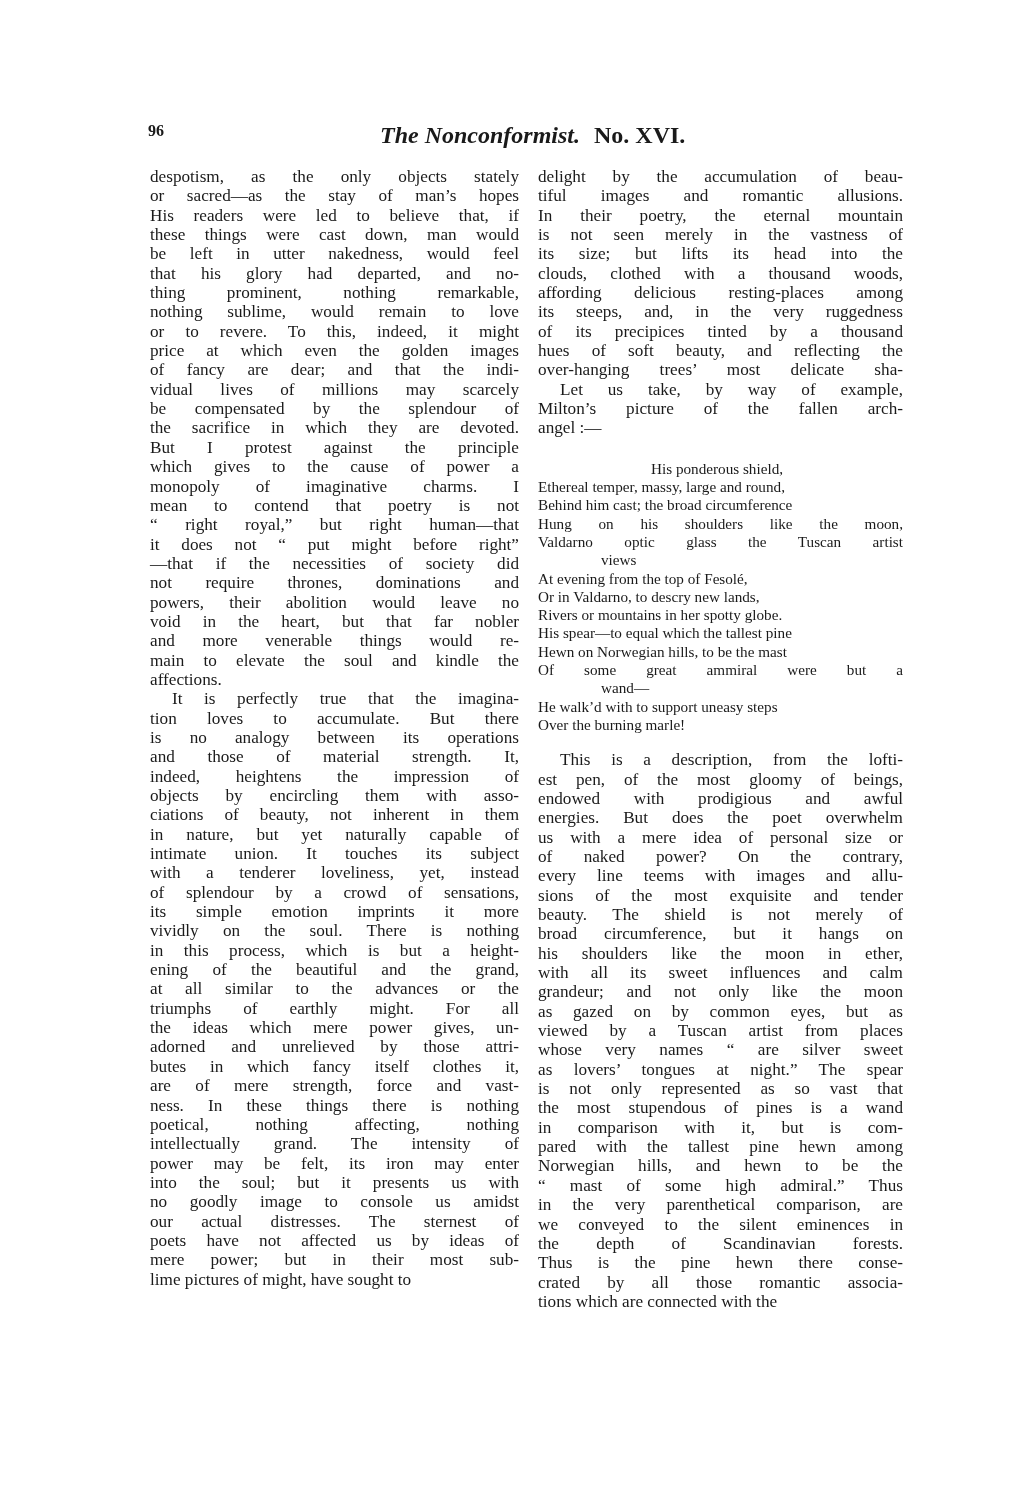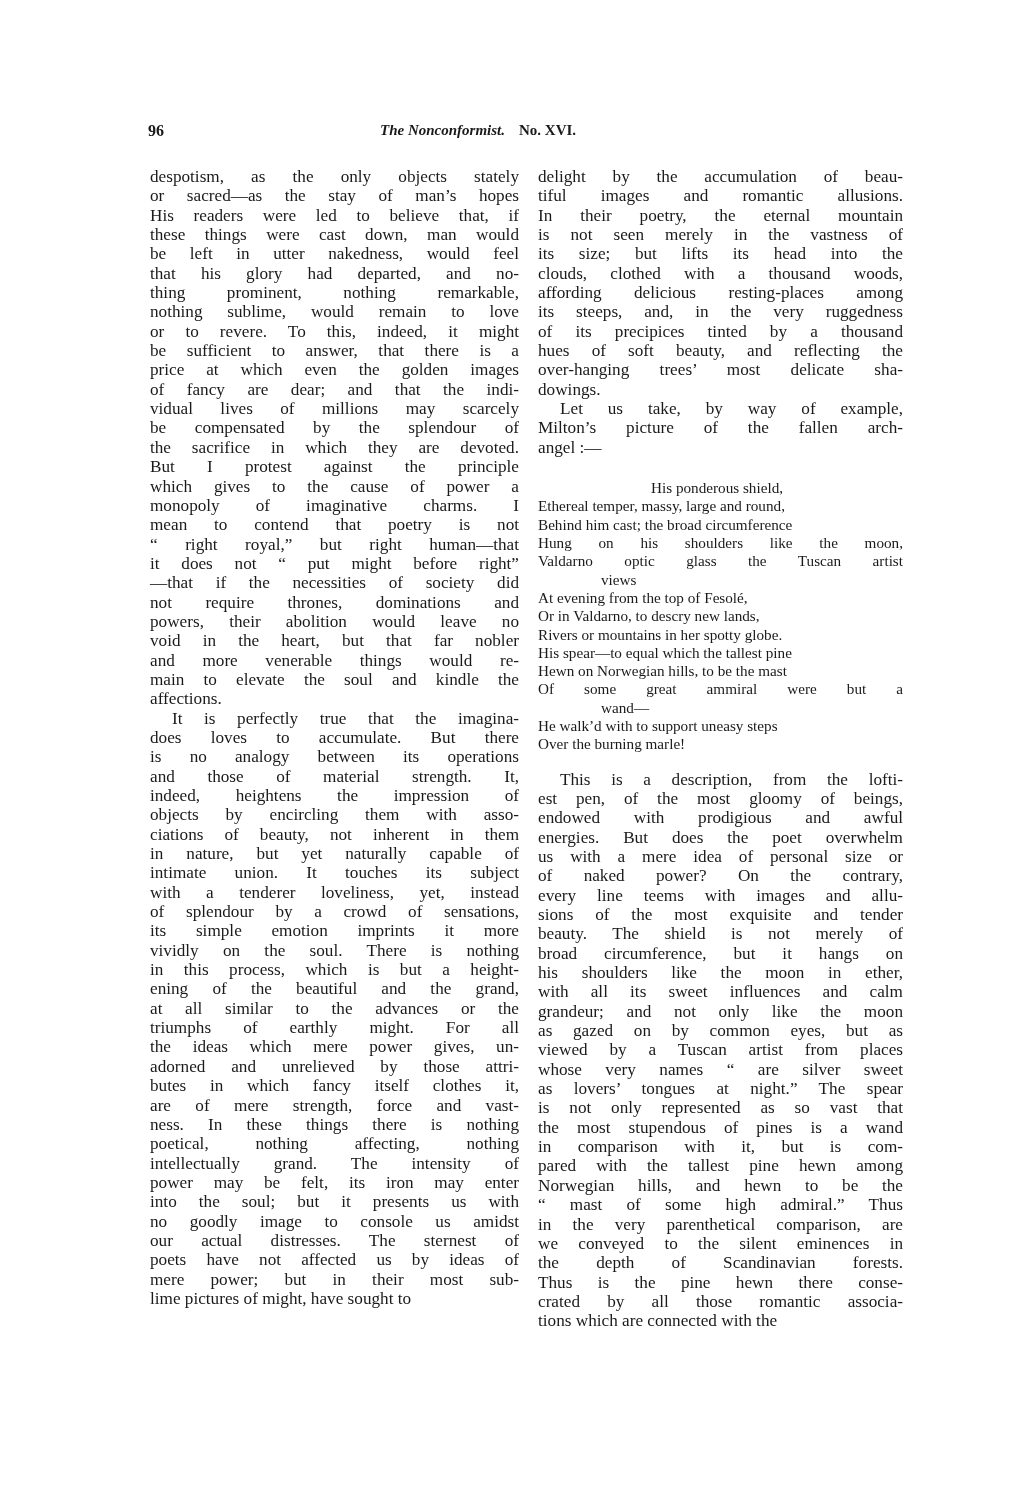--- a/index.html
+++ b/index.html
@@ -1,18 +1,18 @@
 <!DOCTYPE html>
 <html><head>
 <meta charset="utf-8">
 <style>
   html, body { margin: 0; padding: 0; background: #ffffff; }
   body { width: 1012px; height: 1501px; position: relative; overflow: hidden; color: #1a1a1a; font-family: "Liberation Serif", "DejaVu Serif", serif; }
   .page-number { position: absolute; left: 148px; top: 122px; font-size: 16px; font-weight: bold; }
-  .running-head { position: absolute; left: 380px; top: 122px; font-size: 15px; font-weight: bold; }
+  .running-head { position: absolute; left: 380px; top: 122px; font-size: 24px; font-weight: bold; }
   .running-head .title { font-style: italic; }
   .running-head .issue { margin-left: 14px; }
   .column { position: absolute; top: 167px; font-size: 17.2px; line-height: 19.35px; }
   .col-left { left: 150px; width: 369px; }
   .col-right { left: 538px; width: 365px; }
   .line { display: block; white-space: nowrap; text-align: justify; text-align-last: justify; height: 19.35px; overflow: visible; }
   .line.last { text-align-last: left; }
   .line.indent { padding-left: 22px; }
   .verse { font-size: 15.2px; line-height: 18.3px; margin-top: 22px; }
   .verse .vl { display: block; white-space: nowrap; height: 18.3px; }
@@ -33,21 +33,20 @@
       <div>
         <span class="line">despotism, as the only objects stately</span>
         <span class="line">or sacred—as the stay of man’s hopes</span>
         <span class="line">His readers were led to believe that, if</span>
         <span class="line">these things were cast down, man would</span>
         <span class="line">be left in utter nakedness, would feel</span>
         <span class="line">that his glory had departed, and no-</span>
         <span class="line">thing prominent, nothing remarkable,</span>
         <span class="line">nothing sublime, would remain to love</span>
         <span class="line">or to revere. To this, indeed, it might</span>
-        <span class="line">be sufficient to answer, that there is a</span>
         <span class="line">price at which even the golden images</span>
         <span class="line">of fancy are dear; and that the indi-</span>
         <span class="line">vidual lives of millions may scarcely</span>
         <span class="line">be compensated by the splendour of</span>
         <span class="line">the sacrifice in which they are devoted.</span>
         <span class="line">But I protest against the principle</span>
         <span class="line">which gives to the cause of power a</span>
         <span class="line">monopoly of imaginative charms. I</span>
         <span class="line">mean to contend that poetry is not</span>
         <span class="line">“ right royal,” but right human—that</span>
@@ -55,21 +54,21 @@
         <span class="line">—that if the necessities of society did</span>
         <span class="line">not require thrones, dominations and</span>
         <span class="line">powers, their abolition would leave no</span>
         <span class="line">void in the heart, but that far nobler</span>
         <span class="line">and more venerable things would re-</span>
         <span class="line">main to elevate the soul and kindle the</span>
         <span class="line last">affections.</span>
       </div>
       <div>
         <span class="line indent">It is perfectly true that the imagina-</span>
-        <span class="line">does loves to accumulate. But there</span>
+        <span class="line">tion loves to accumulate. But there</span>
         <span class="line">is no analogy between its operations</span>
         <span class="line">and those of material strength. It,</span>
         <span class="line">indeed, heightens the impression of</span>
         <span class="line">objects by encircling them with asso-</span>
         <span class="line">ciations of beauty, not inherent in them</span>
         <span class="line">in nature, but yet naturally capable of</span>
         <span class="line">intimate union. It touches its subject</span>
         <span class="line">with a tenderer loveliness, yet, instead</span>
         <span class="line">of splendour by a crowd of sensations,</span>
         <span class="line">its simple emotion imprints it more</span>
@@ -100,21 +99,20 @@
         <span class="line">tiful images and romantic allusions.</span>
         <span class="line">In their poetry, the eternal mountain</span>
         <span class="line">is not seen merely in the vastness of</span>
         <span class="line">its size; but lifts its head into the</span>
         <span class="line">clouds, clothed with a thousand woods,</span>
         <span class="line">affording delicious resting-places among</span>
         <span class="line">its steeps, and, in the very ruggedness</span>
         <span class="line">of its precipices tinted by a thousand</span>
         <span class="line">hues of soft beauty, and reflecting the</span>
         <span class="line">over-hanging trees’ most delicate sha-</span>
-        <span class="line last">dowings.</span>
       </div>
       <div>
         <span class="line indent">Let us take, by way of example,</span>
         <span class="line">Milton’s picture of the fallen arch-</span>
         <span class="line last">angel :—</span>
       </div>
       <div class="verse">
         <span class="vl start">His ponderous shield,</span>
         <span class="vl">Ethereal temper, massy, large and round,</span>
         <span class="vl">Behind him cast; the broad circumference</span>

